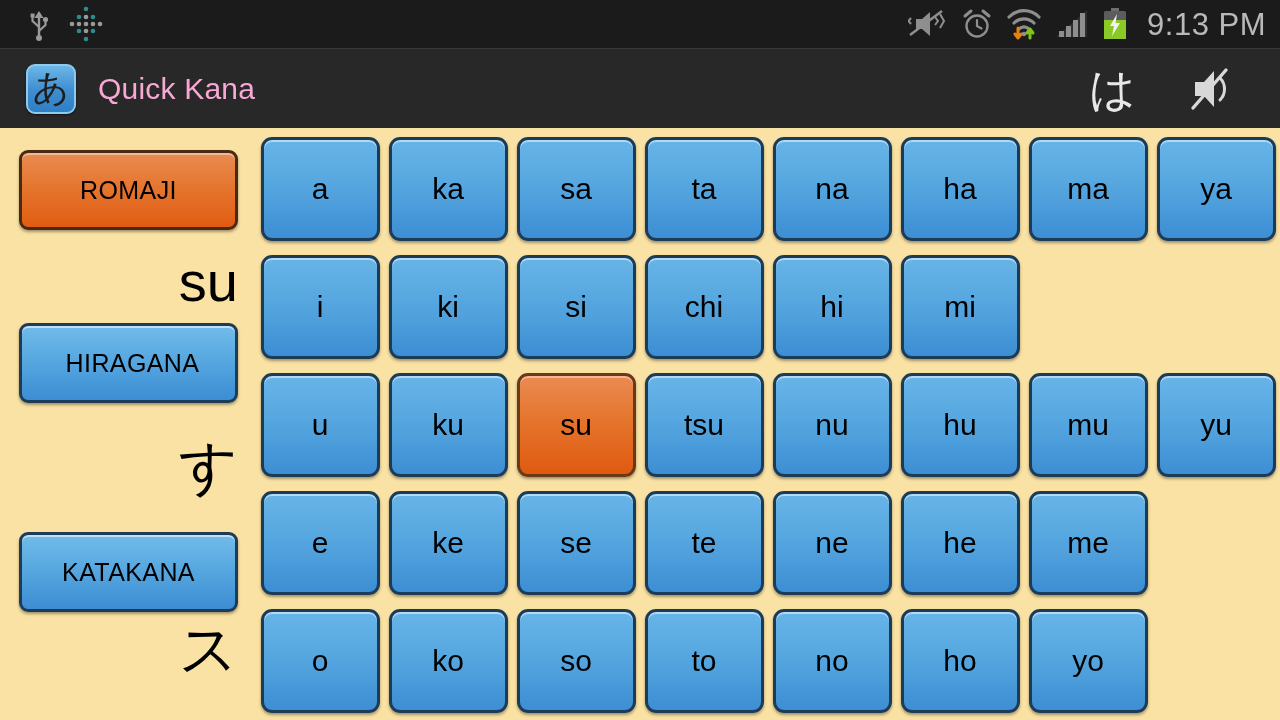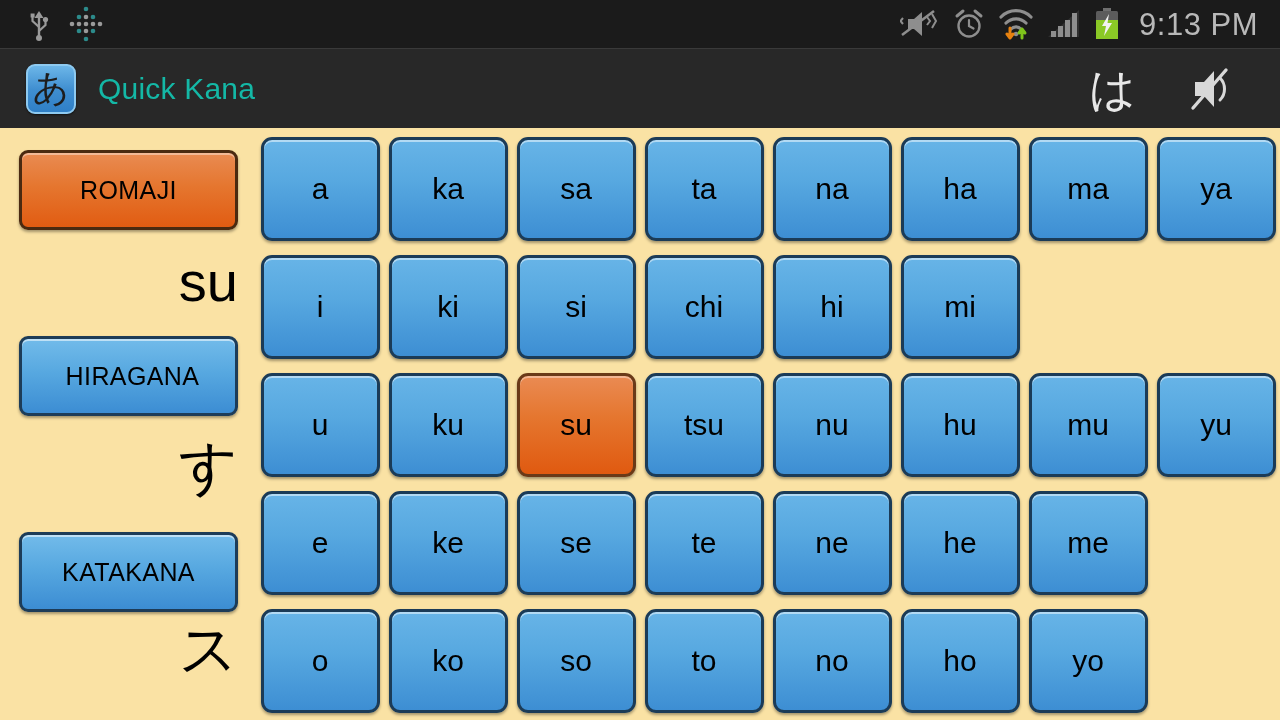--- a/index.html
+++ b/index.html
@@ -20,21 +20,21 @@
   }
 
   
   #status-bar {
     position: absolute;
     left: 0; top: 0;
     width: 1280px; height: 48px;
     background: #1b1b1b;
     display: flex;
     align-items: center;
-    padding: 0 22px 0 28px;
+    padding: 0 14px 0 28px;
   }
   #status-left {
     display: flex;
     align-items: center;
     gap: 18px;
     flex: 0 0 auto;
   }
   #status-right {
     margin-left: auto;
     display: flex;
@@ -74,21 +74,21 @@
     flex: 0 0 auto;
   }
   #app-icon span {
     font-family: "DejaVu Serif", serif;
     font-size: 36px;
     color: #1d1d1d;
     line-height: 1;
     margin-top: -1px;
   }
   #app-title {
-    color: #14b8a6;
+    color: #f9a8d4;
     font-size: 30px;
     margin-left: 22px;
     font-weight: 400;
     letter-spacing: 0.2px;
     text-align: center;
   }
   #action-right {
     margin-left: auto;
     display: flex;
     align-items: center;
@@ -134,21 +134,21 @@
     background: linear-gradient(180deg, #72bbea 0%, #57a8e0 45%, #3c8dd3 100%);
     border: 3px solid #1d3c58;
     box-shadow: inset 0 2px 0 rgba(255,255,255,.55), 0 2px 3px rgba(0,0,0,.35);
   }
   .mode-btn.orange {
     background: linear-gradient(180deg, #e98b52 0%, #e5762f 45%, #e15c12 100%);
     border: 3px solid #4a2a10;
     box-shadow: inset 0 2px 0 rgba(255,255,255,.40), 0 2px 3px rgba(0,0,0,.35);
   }
   #btn-romaji   { top: 22px; }
-  #btn-hiragana { top: 208px; padding-left: 8px; }
+  #btn-hiragana { top: 195px; padding-left: 8px; }
   #btn-katakana { top: 404px; }
 
   .side-answer {
     position: absolute;
     right: 18px;
     width: 220px;
     text-align: right;
     color: #000;
     line-height: 1;
   }

